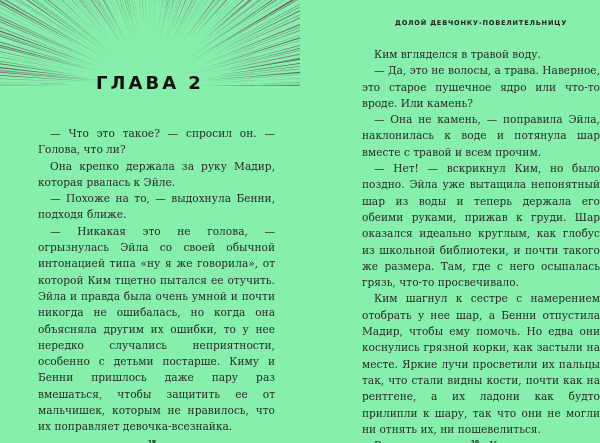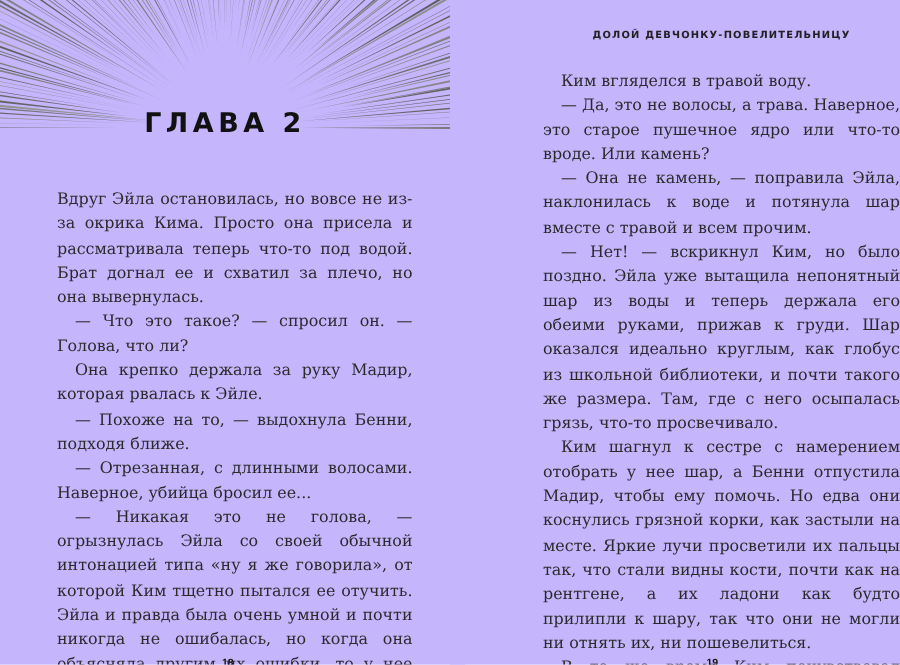--- a/index.html
+++ b/index.html
@@ -1,17 +1,17 @@
 <!DOCTYPE html>
 <html><head>
 <meta charset="utf-8">
 <style>
   html, body { margin:0; padding:0; background:#ffffff; }
   body { width:600px; height:443px; position:relative; overflow:hidden; font-family:"DejaVu Serif", serif; color:#222; }
-  .page { position:absolute; top:0; height:443px; background:#c4b5fd; overflow:hidden; }
+  .page { position:absolute; top:0; height:443px; background:#86efac; overflow:hidden; }
   .left { left:0; width:300px;padding-left:10px; }
   .right { left:300px; width:300px; }
   .burst { position:absolute; left:0; top:0; width:300px; height:100px; }
   .chapter-title { position:absolute; left:0; width:300px; top:72px; text-align:center; font-family:"DejaVu Sans", sans-serif; font-weight:bold; font-size:18px; letter-spacing:3px; color:#111; }
   .text { position:absolute; font-size:10.6px; line-height:16.3px; text-align:justify; color:#2a2a2a; }
   .left .text { left:38px; width:237px; top:125px; }
   .right .text { left:62px; width:238px; top:46px; }
   .text p { margin:0; text-indent:12px; }
   .text p.noindent { text-indent:0; }
   .running-head { position:absolute; left:62px; width:238px; top:19px; text-align:center; font-family:"DejaVu Sans", sans-serif; font-weight:bold; font-size:6.6px; letter-spacing:0.8px; color:#222; }
@@ -162,25 +162,23 @@
         <polygon points="202.1553497431278,79.3382447241272 547.2421646972123,42.889280162314 547.001156731699,40.89115966649957" fill="rgb(119,119,119)"></polygon>
         <polygon points="199.49705355239558,80.81785642735814 548.4275501600459,53.25439387725768 548.0701372325025,49.44730360001305" fill="rgb(100,100,100)"></polygon>
         <polygon points="202.11395762837722,81.40995489698952 548.8798076361032,58.13172405026097 548.7869306666993,56.918322079434716" fill="rgb(125,125,125)"></polygon>
         <polygon points="217.88583986473103,82.02552572557327 549.5546496976941,68.06625051294134 549.4989696695949,66.92255364074535" fill="rgb(126,126,126)"></polygon>
         <polygon points="237.9143793526386,83.75013775845511 549.9704472738442,80.60183984223484 549.9297601641235,78.02612894236607" fill="rgb(120,120,120)"></polygon>
         <polygon points="201.5879744158367,85.12314269434556 549.9922227416555,88.35666567267423 550.004963459591,83.5529617180738" fill="rgb(121,121,121)"></polygon>
       </g>
   </svg>
   <div class="chapter-title">ГЛАВА 2</div>
   <div class="text">
-    <p class="noindent">Вдруг Эйла остановилась, но вовсе не из-за окрика Кима. Просто она присела и рассматривала теперь что-то под водой. Брат догнал ее и схватил за плечо, но она вывернулась.</p>
     <p>— Что это такое? — спросил он. — Голова, что ли?</p>
     <p>Она крепко держала за руку Мадир, которая рвалась к Эйле.</p>
     <p>— Похоже на то, — выдохнула Бенни, подходя ближе.</p>
-    <p>— Отрезанная, с длинными волосами. Наверное, убийца бросил ее...</p>
     <p>— Никакая это не голова, — огрызнулась Эйла со своей обычной интонацией типа «ну я же говорила», от которой Ким тщетно пытался ее отучить. Эйла и правда была очень умной и почти никогда не ошибалась, но когда она объясняла другим их ошибки, то у нее нередко случались неприятности, особенно с детьми постарше. Киму и Бенни пришлось даже пару раз вмешаться, чтобы защитить ее от мальчишек, которым не нравилось, что их поправляет девочка-всезнайка.</p>
   </div>
   <div class="pagenum">18</div>
 </div>
 
 <div class="page right">
   <div class="running-head">ДОЛОЙ ДЕВЧОНКУ-ПОВЕЛИТЕЛЬНИЦУ</div>
   <div class="text">
     <p>Ким вгляделся в травой воду.</p>
     <p>— Да, это не волосы, а трава. Наверное, это старое пушечное ядро или что-то вроде. Или камень?</p>

